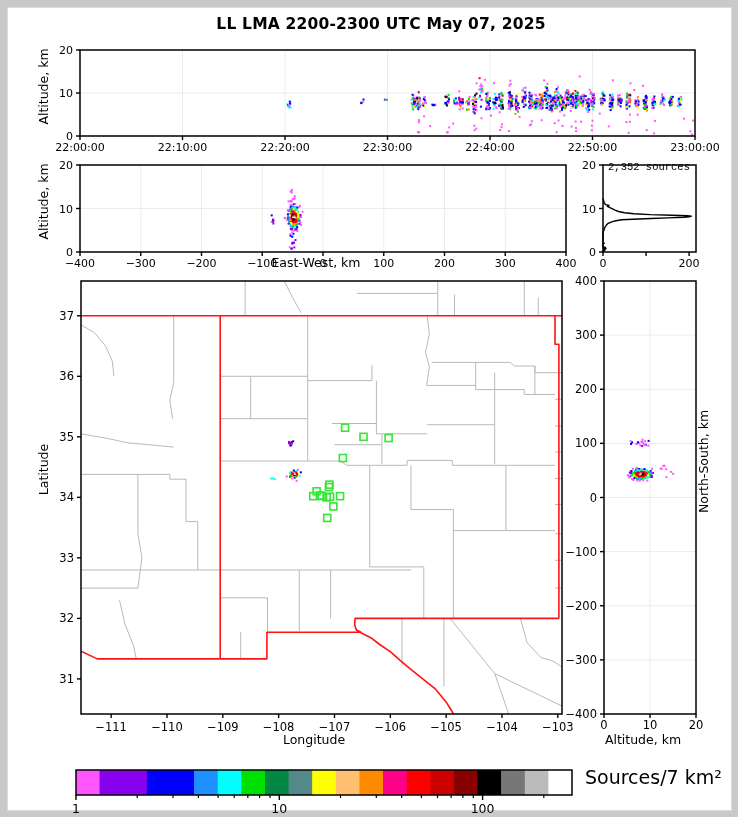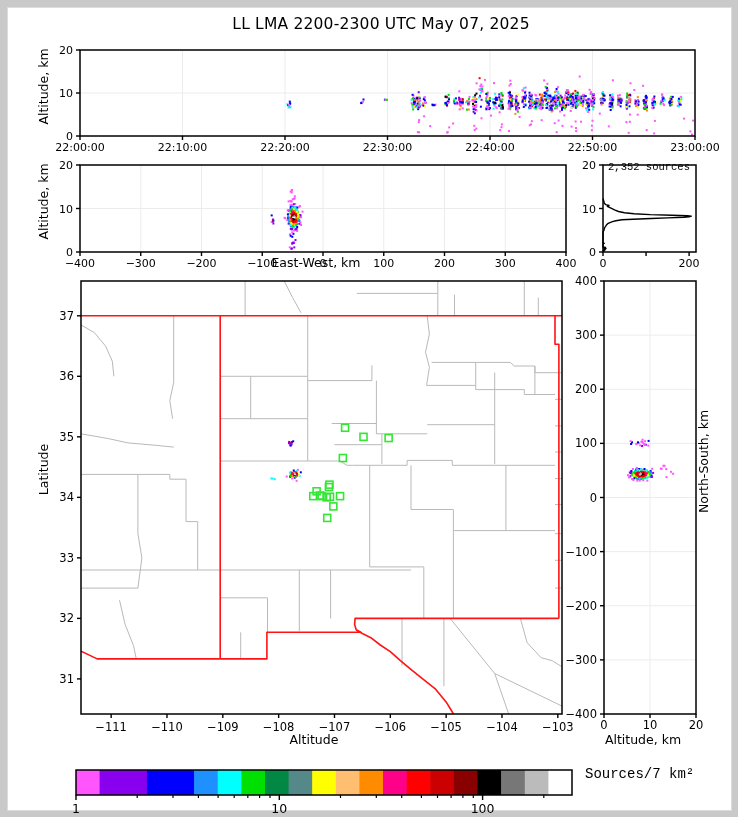--- a/index.html
+++ b/index.html
@@ -7,26 +7,26 @@
     width:738px;height:817px;position:relative;
     background:#c9c9c9;
     font-family:"DejaVu Sans","Liberation Sans",sans-serif;
   }
   #figure{
     position:absolute;left:7px;top:7px;width:723px;height:802px;
     background:#ffffff;border:1px solid #dcdcdc;
   }
   #plot-svg{position:absolute;left:0;top:0;}
   .lbl{position:absolute;color:#000;white-space:nowrap;}
-  .title{font-size:15.5px;font-weight:400;letter-spacing:0.2px;}
+  .title{font-size:15.5px;font-weight:700;letter-spacing:0.2px;}
   .axlbl{font-size:12.5px;}
   .rot{transform:rotate(-90deg);transform-origin:center center;}
   .rotR{transform:rotate(-90deg);transform-origin:center center;}
   .annot{font-size:10.5px;}
-  .cblbl{font-size:14px;font-family:Liberation Mono, monospace;}
+  .cblbl{font-size:19px;}
   .ctr{transform:translateX(-50%);}
 </style>
 </head>
 <body>
 
 <div id="figure">
   <svg id="plot-svg" width="738" height="817" viewBox="0 0 738 817">
       <g>
         <line x1="174.5" x2="174.5" y1="42" y2="128" stroke="#ececec" stroke-width="1"></line>
         <line x1="277" x2="277" y1="42" y2="128" stroke="#ececec" stroke-width="1"></line>
@@ -2230,21 +2230,21 @@
   <div class="lbl title ctr" style="left:373px;top:7px;">LL LMA 2200-2300 UTC May 07, 2025</div>
 
   <div class="lbl axlbl rot" style="left:-8px;top:71px;width:86px;text-align:center;">Altitude, km</div>
 
   <div class="lbl axlbl rot" style="left:-8px;top:186px;width:86px;text-align:center;">Altitude, km</div>
 
   <div class="lbl axlbl ctr" style="left:308px;top:247px;">East-West, km</div>
 
   <div class="lbl axlbl rot" style="left:5px;top:454px;width:60px;text-align:center;">Latitude</div>
 
-  <div class="lbl axlbl ctr" style="left:306px;top:724px;">Altitude</div>
+  <div class="lbl axlbl ctr" style="left:306px;top:724px;">Longitude</div>
 
   <div class="lbl axlbl ctr" style="left:635px;top:724px;">Altitude, km</div>
 
   <div class="lbl axlbl rotR" style="left:640px;top:446px;width:110px;text-align:center;">North-South, km</div>
 
   <div class="lbl annot ctr" style="left:641px;top:153px;font-family:Liberation Mono, monospace;">2,352 sources</div>
 
   <div class="lbl cblbl" style="left:577px;top:758px;">Sources/7 km²</div>
 </div>
 

